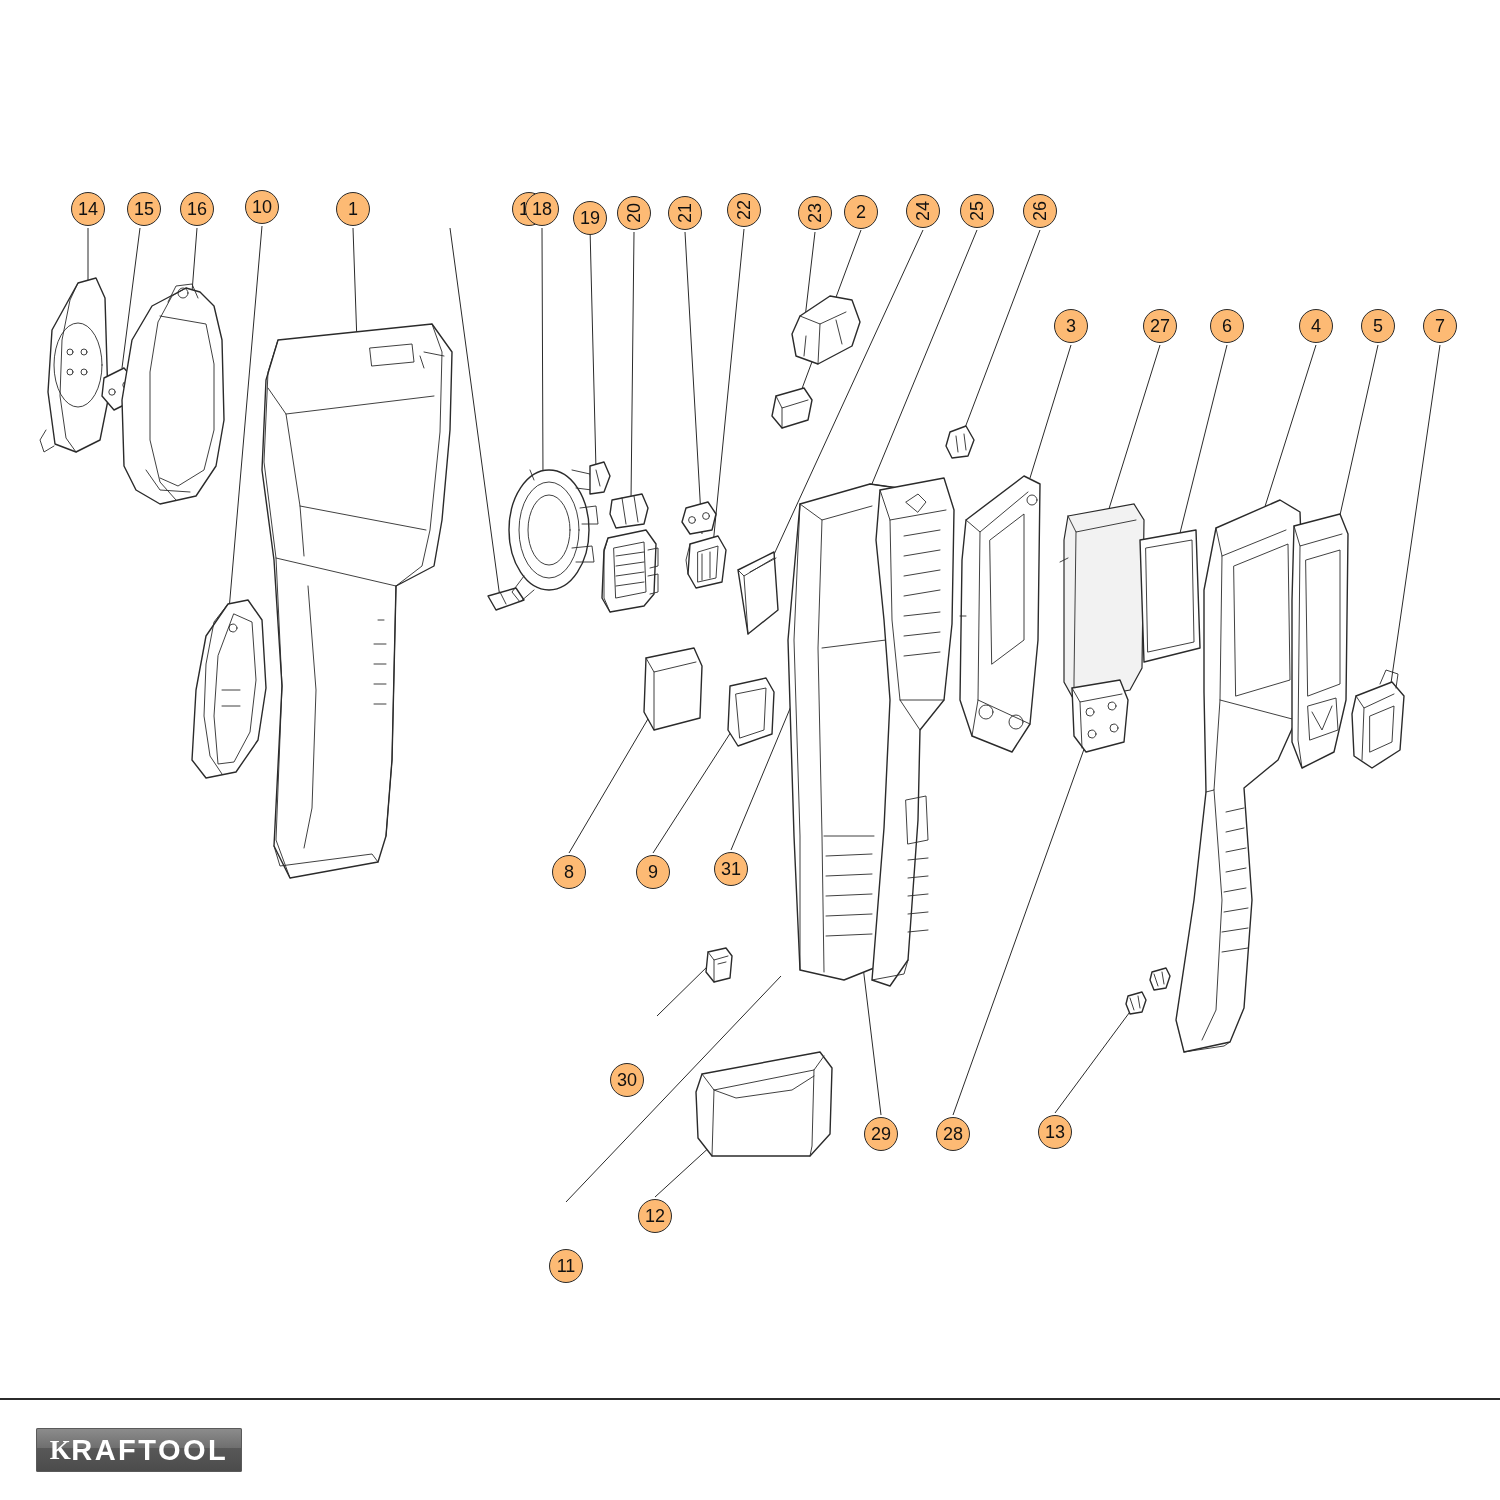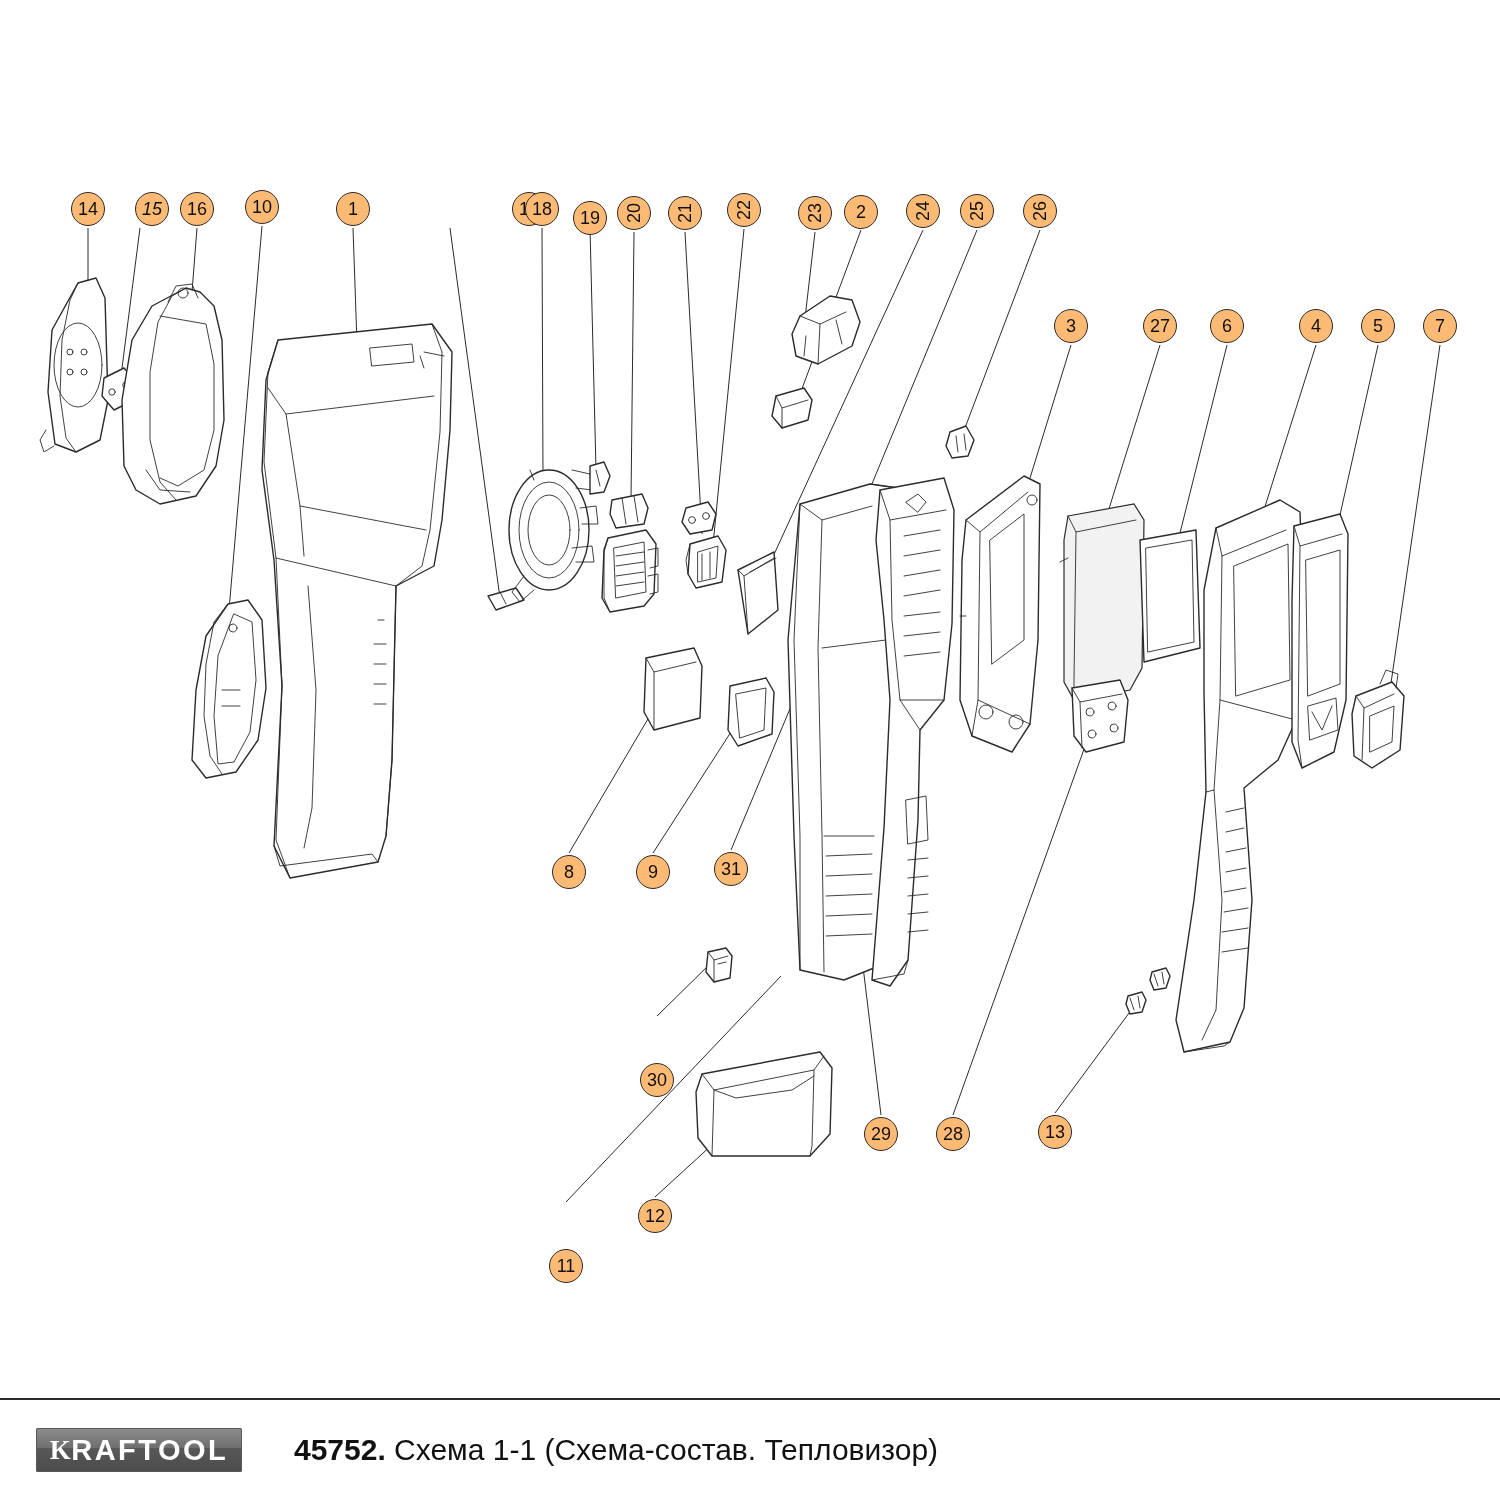--- a/index.html
+++ b/index.html
@@ -450,21 +450,21 @@
       <path class="part-thin" d="M1130,998 L1134,1010"></path>
       <path class="part-thin" d="M1138,996 L1140,1008"></path>
       <path class="part" d="M1152,972 L1166,968 L1170,976 L1166,988 L1154,990 L1150,980 Z"></path>
       <path class="part-thin" d="M1154,974 L1158,986"></path>
       <path class="part-thin" d="M1162,972 L1164,984"></path>
     </g>
 
   </svg>
 
   <div class="callout" style="left:88px;  top:209px;">14</div>
-  <div class="callout" style="left:152px; top:209px;font-style:italic;">15</div>
+  <div class="callout" style="left:144px; top:209px;">15</div>
   <div class="callout" style="left:197px; top:209px;">16</div>
   <div class="callout" style="left:262px; top:207px;">10</div>
   <div class="callout" style="left:353px; top:209px;">1</div>
   <div class="callout" style="left:476px; top:209px;margin-left:36px;">17</div>
   <div class="callout" style="left:542px; top:209px;">18</div>
   <div class="callout" style="left:590px; top:218px;">19</div>
   <div class="callout rot" style="left:634px; top:213px;">20</div>
   <div class="callout rot" style="left:685px; top:213px;">21</div>
   <div class="callout rot" style="left:744px; top:210px;">22</div>
   <div class="callout rot" style="left:815px; top:213px;">23</div>
@@ -474,33 +474,29 @@
   <div class="callout rot" style="left:1040px; top:211px;">26</div>
   <div class="callout" style="left:1071px; top:326px;">3</div>
   <div class="callout" style="left:1160px; top:326px;">27</div>
   <div class="callout" style="left:1227px; top:326px;">6</div>
   <div class="callout" style="left:1316px; top:326px;">4</div>
   <div class="callout" style="left:1378px; top:326px;">5</div>
   <div class="callout" style="left:1440px; top:326px;">7</div>
   <div class="callout" style="left:569px; top:872px;">8</div>
   <div class="callout" style="left:653px; top:872px;">9</div>
   <div class="callout" style="left:731px; top:869px;">31</div>
-  <div class="callout" style="left:657px; top:1035px;margin-top:28px;">30</div>
+  <div class="callout" style="left:627px; top:1035px;margin-top:28px;">30</div>
   <div class="callout" style="left:566px; top:1221px;margin-top:28px;">11</div>
   <div class="callout" style="left:655px; top:1216px;">12</div>
   <div class="callout" style="left:881px; top:1134px;">29</div>
   <div class="callout" style="left:953px; top:1134px;">28</div>
   <div class="callout" style="left:1055px; top:1132px;">13</div>
 
 </div>
 
 <div class="footer-rule"></div>
 
 <div id="footer">
   <div class="brand-badge">
     <span class="k-mark">K</span>
       <span class="k-word">RAFTOOL</span>
   </div>
-  <div class="footer-caption">
-    <span class="code">45752.</span>
-    <span class="title">Схема 1-1 (Схема-состав. Тепловизор)</span>
-  </div>
 </div>
 
 </body></html>

